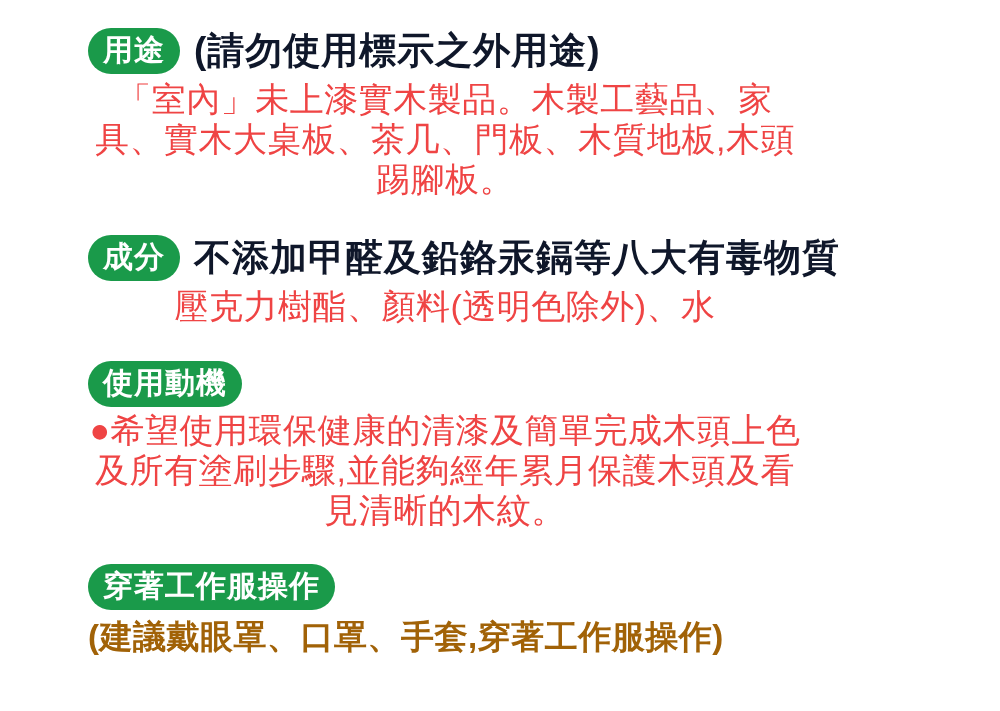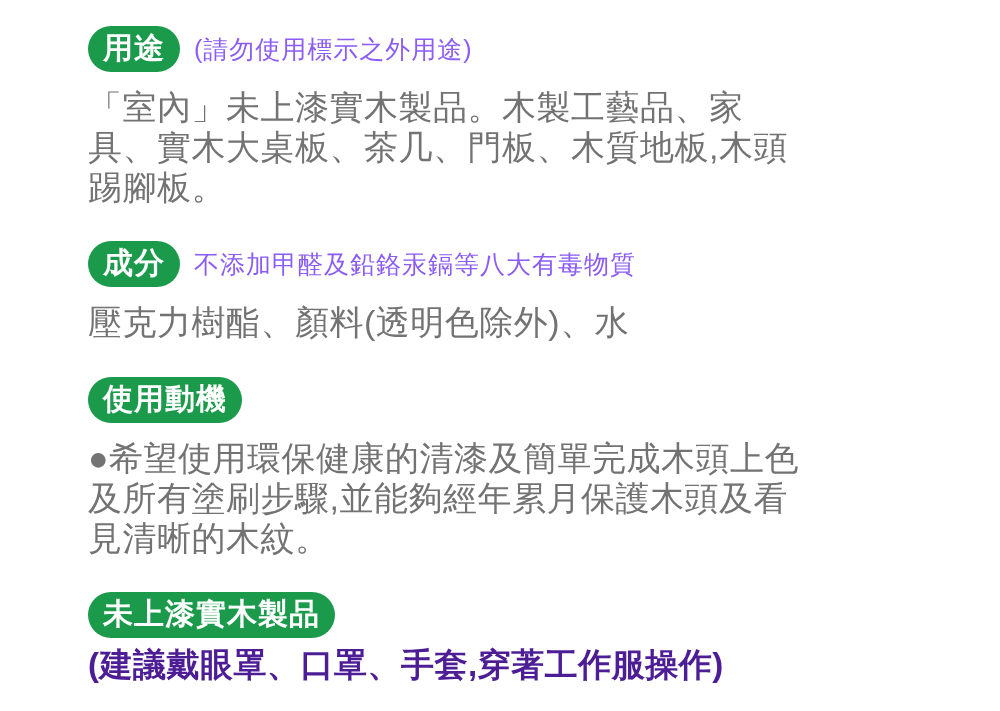--- a/index.html
+++ b/index.html
@@ -27,38 +27,39 @@
     color: #ffffff;
     font-size: 30px;
     font-weight: bold;
     line-height: 1;
     padding: 7px 15px 9px 15px;
     border-radius: 24px;
     letter-spacing: 1px;
     white-space: nowrap;
   }
   .note {
-    color: #8b5cf6;
-    font-size: 25px;
-    font-weight: normal;
+    color: #0f172a;
+    font-size: 37px;
+    font-weight: bold;
     letter-spacing: 1px;
     white-space: nowrap;
   }
   .body-text {
-    margin: 16px 0 0 0;
+    margin: 4px 0 0 0;
     font-size: 34px;
     line-height: 1.17;
-    color: #737373;
+    color: #ef4444;
     letter-spacing: 0.5px;
+    text-align: center;
   }
   .red-text {
     margin: 8px 0 0 0;
     font-size: 33px;
     line-height: 1.18;
-    color: #4c1d95;
+    color: #a16207;
     font-weight: bold;
     letter-spacing: 0.5px;
   }
 </style>
 </head>
 <body>
 
 <div class="page">
 
   <div class="section">
@@ -79,18 +80,18 @@
 
   <div class="section">
     <div class="badge-row">
       <span class="badge">使用動機</span>
     </div>
     <p class="body-text">●希望使用環保健康的清漆及簡單完成木頭上色及所有塗刷步驟,並能夠經年累月保護木頭及看見清晰的木紋。</p>
   </div>
 
   <div class="section">
     <div class="badge-row">
-      <span class="badge">未上漆實木製品</span>
+      <span class="badge">穿著工作服操作</span>
     </div>
     <p class="red-text">(建議戴眼罩、口罩、手套,穿著工作服操作)</p>
   </div>
 
 </div>
 
 </body></html>

